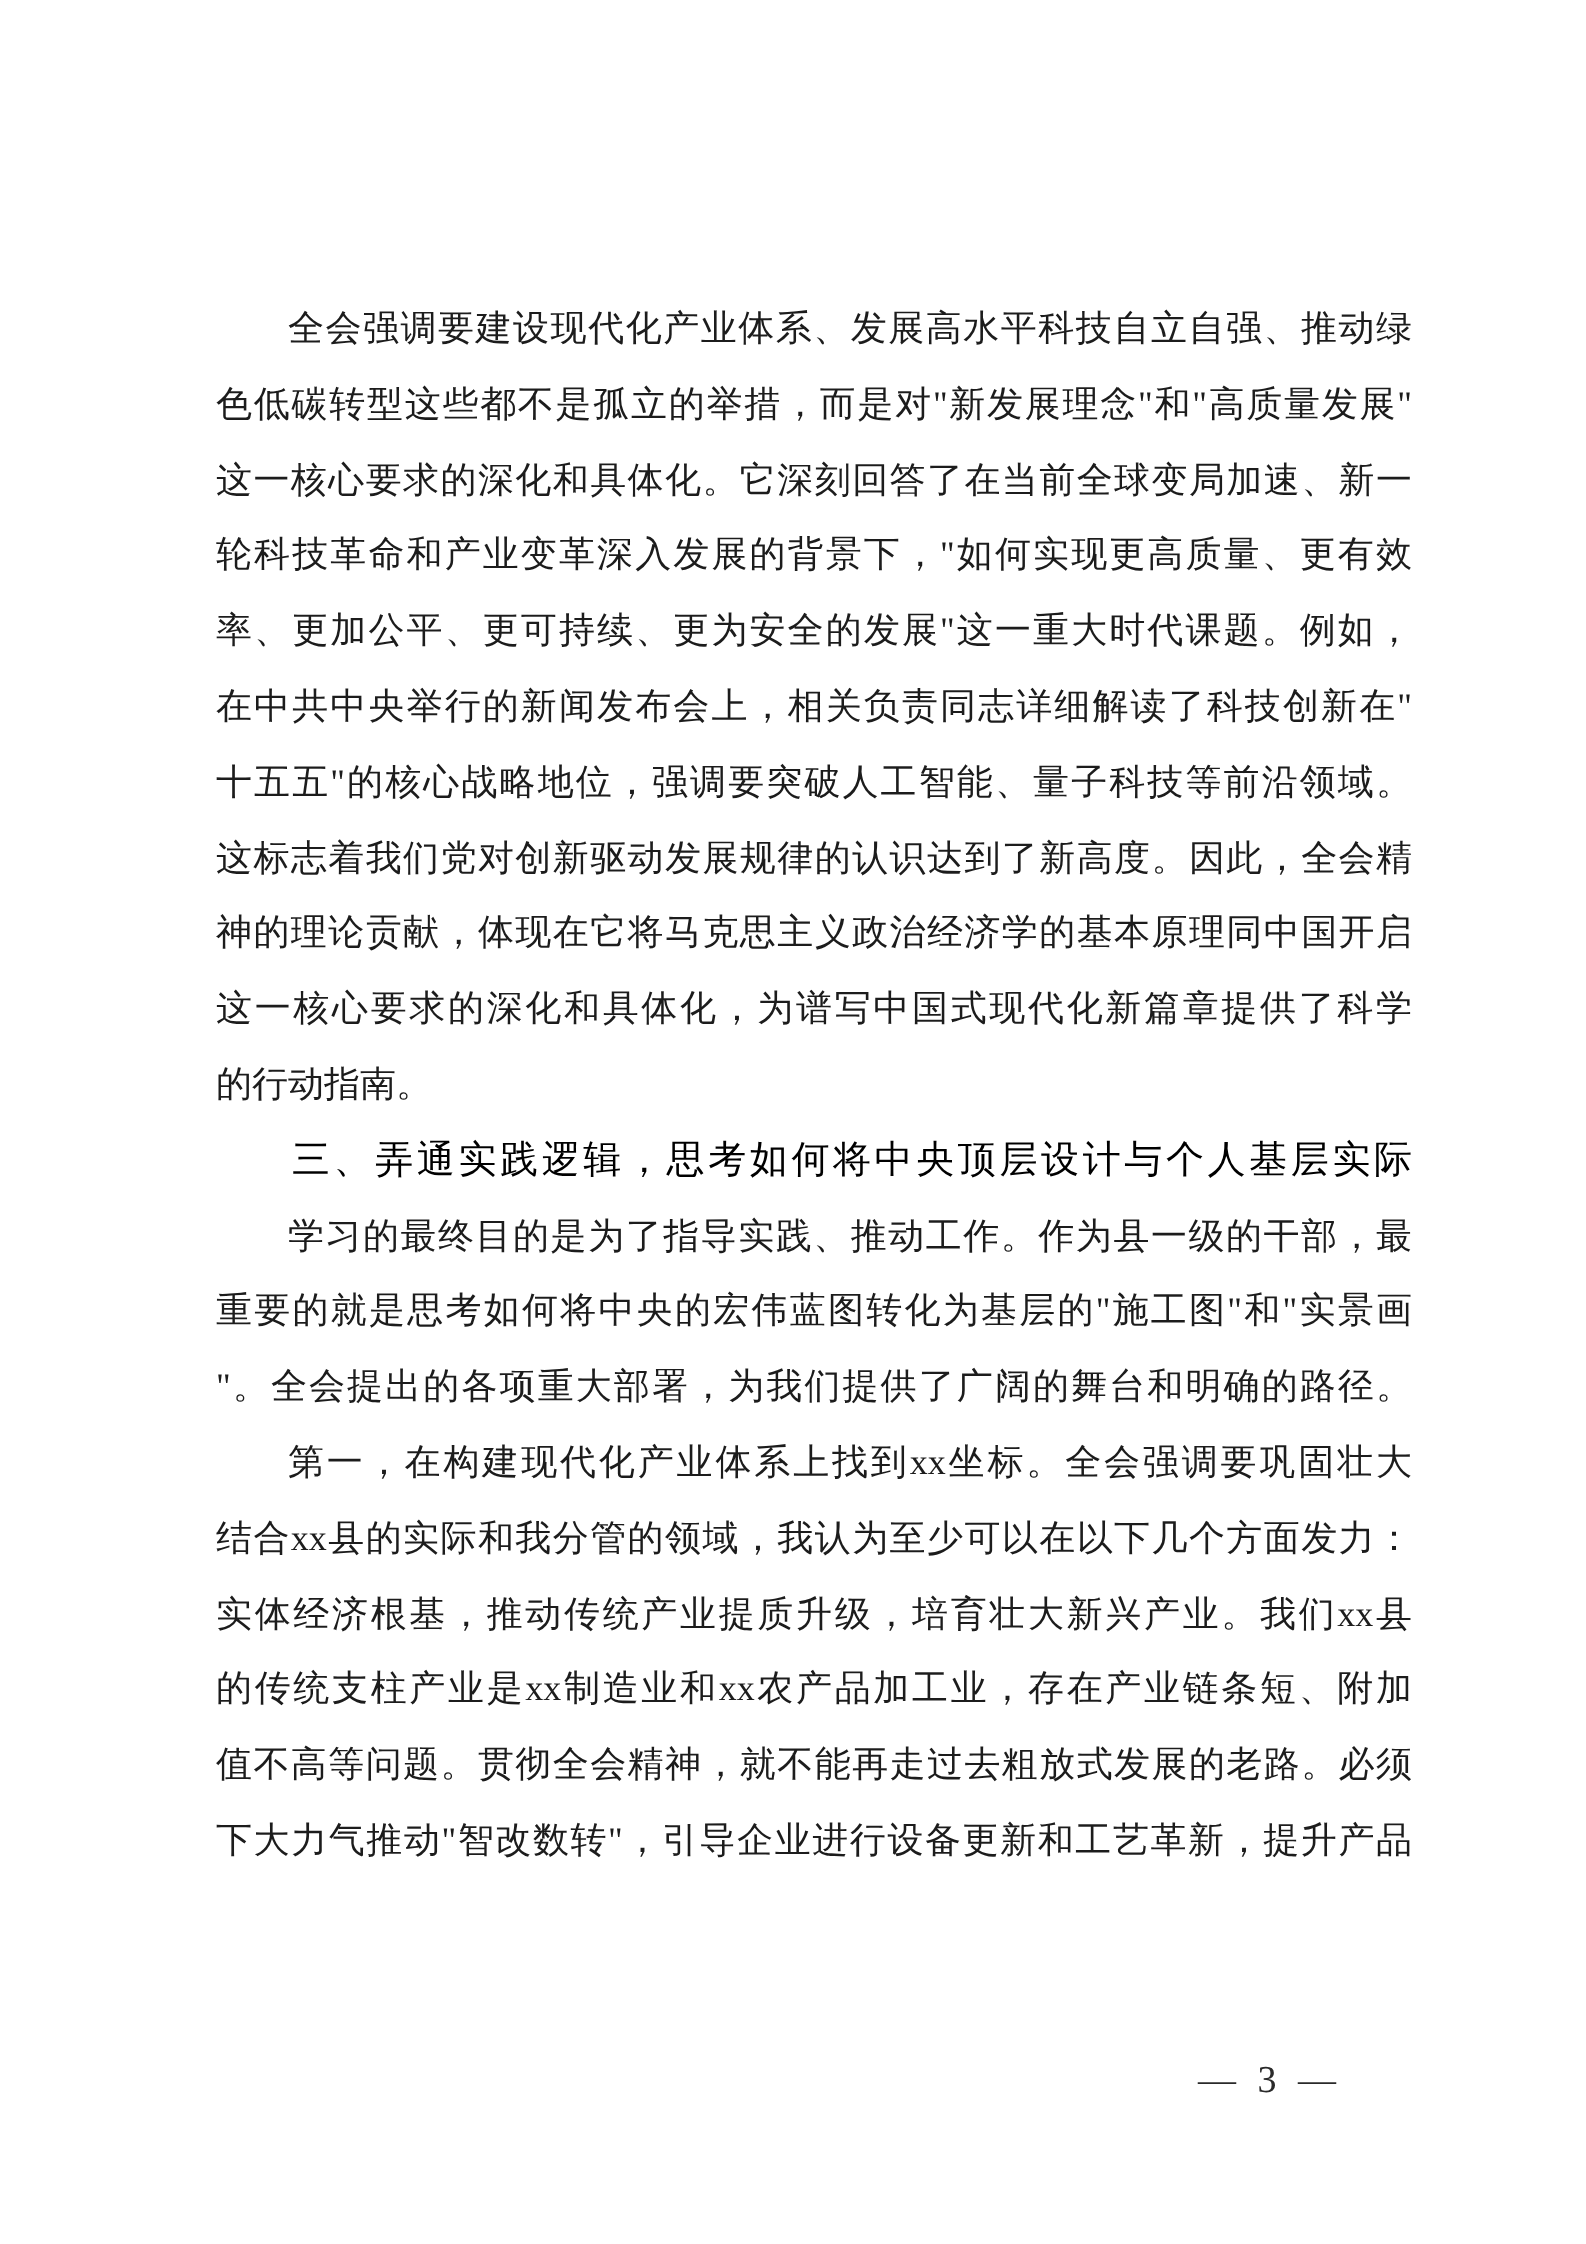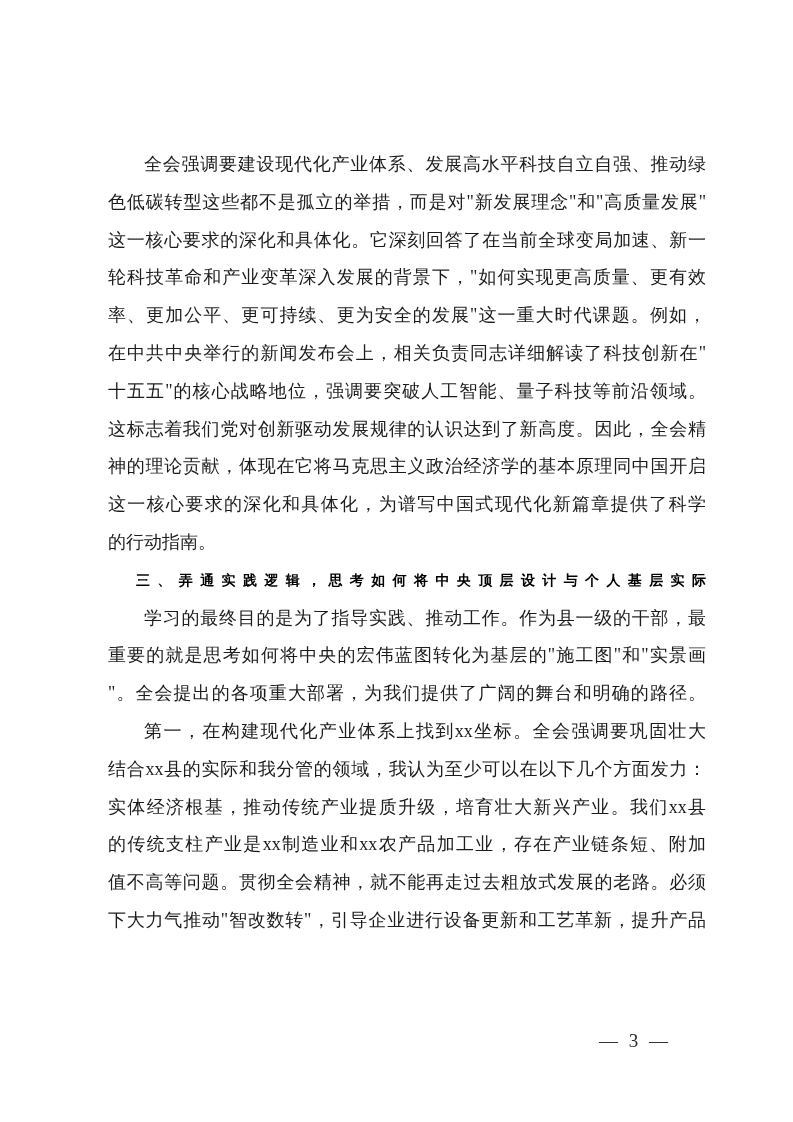--- a/index.html
+++ b/index.html
@@ -33,22 +33,22 @@
   }
   .line.endline {
     text-align: center;
     text-align-last: left;
   }
   .line.indent {
     text-indent: 2em;
   }
   .line.heading {
     font-family: "Liberation Sans", "DejaVu Sans", sans-serif;
-    font-weight: 700;
-    font-size: 14px;
+    font-weight: 400;
+    font-size: 19px;
     color: #000000;
   }
   .footer {
     position: absolute;
     top: 1029px;
     right: 122px;
     font-size: 19px;
     line-height: 24px;
     color: #2a2a2a;
     letter-spacing: 3px;

